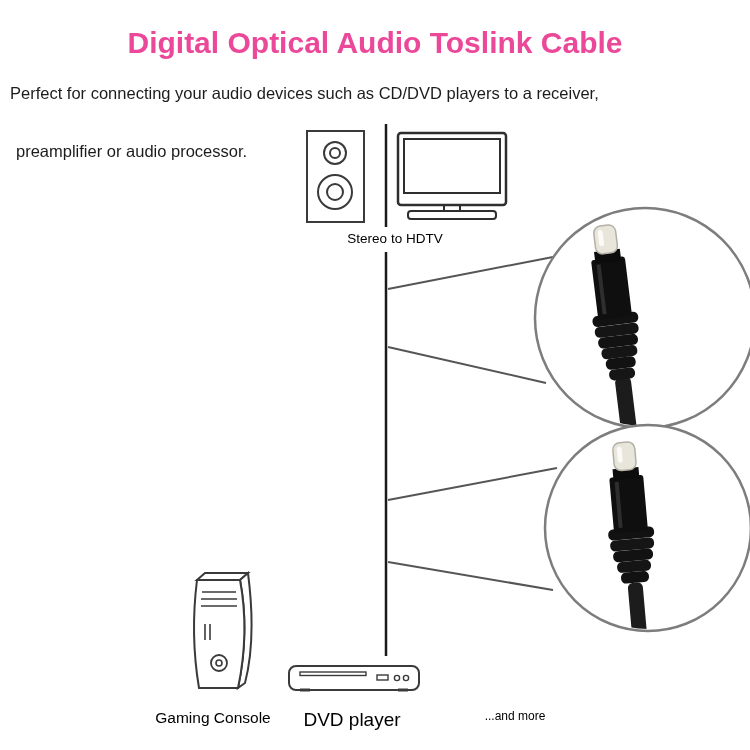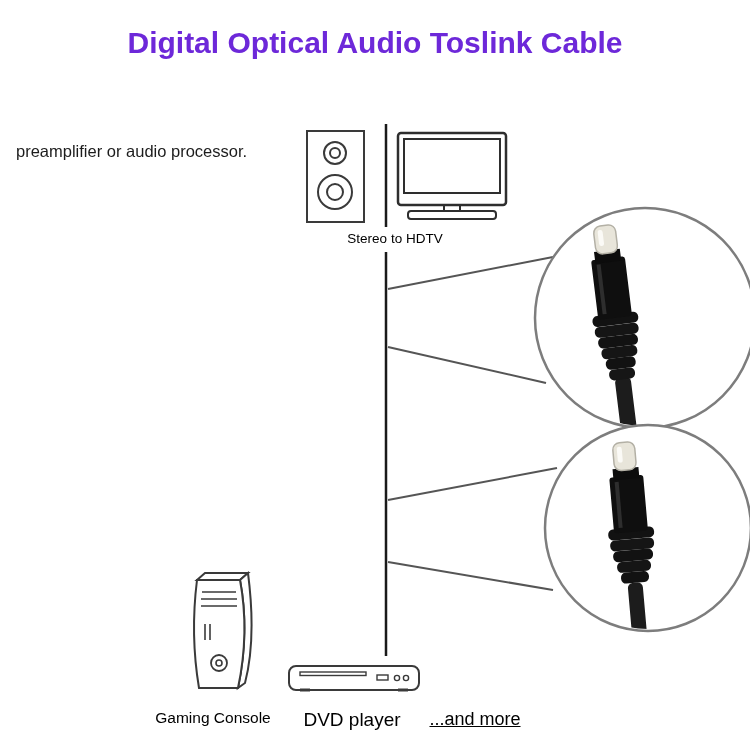--- a/index.html
+++ b/index.html
@@ -11,50 +11,51 @@
     font-family:"Liberation Sans", sans-serif;
     color:#111;
   }
   .title{
     position:absolute;
     top:26px;left:0;width:750px;
     text-align:center;
     font-size:30px;
     font-weight:700;
     letter-spacing:0px;
-    color:#6d28d9;
+    color:#ec4899;
   }
   .desc{
     position:absolute;
     left:10px;
     font-size:16.5px;
     color:#1c1c1c;
     white-space:nowrap;
   }
   .desc.l1{top:84px;}
   .desc.l2{top:110px;left:16px;margin-top:32px;}
   .caption{
     position:absolute;
     font-size:14px;
     color:#000000;
     transform:translateX(-50%);
     white-space:nowrap;
   }
   .cap-stereo{top:231px;left:395px;font-size:13.5px;}
   .cap-console{top:709px;left:213px;font-size:15.5px;}
   .cap-dvd{top:709px;left:352px;font-size:19px;}
-  .cap-more{top:709px;left:475px;font-size:18px;text-decoration:underline;}
+  .cap-more{top:709px;left:515px;font-size:12px;}
   svg.art{position:absolute;top:0;left:0;}
 </style>
 </head>
 <body>
 
 <div class="stage">
 
   <div class="title">Digital Optical Audio Toslink Cable</div>
+  <div class="desc l1">Perfect for connecting your audio devices such as CD/DVD players to a receiver,</div>
   <div class="desc l2">preamplifier or audio processor.</div>
 
   <svg class="art" width="750" height="750" viewBox="0 0 750 750">
     <defs>
       <clipPath id="clip-c1">
           <circle cx="645" cy="318" r="108"></circle>
         </clipPath>
       <clipPath id="clip-c2">
           <circle cx="648" cy="528" r="101"></circle>
         </clipPath>

